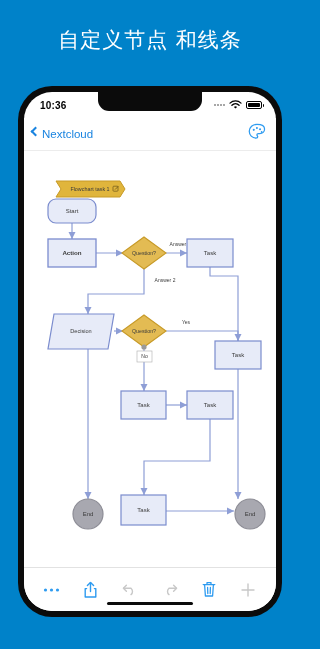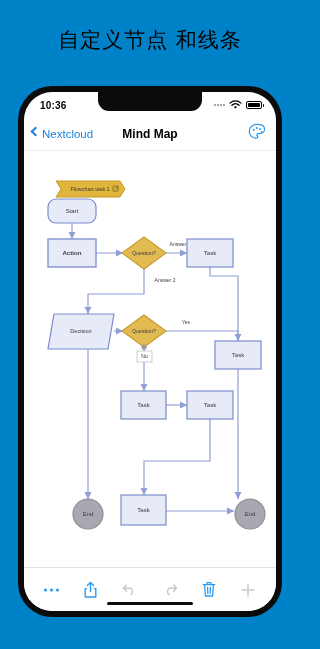--- a/index.html
+++ b/index.html
@@ -8,21 +8,21 @@
     overflow: hidden;
     font-family: "Liberation Sans", sans-serif;
   }
   body { background: #0082c9; position: relative; }
 
   
   .promo-headline {
     position: absolute;
     top: 26px; left: 0; right: 0;
     text-align: center;
-    color: #000000;
+    color: #ffffff;
     font-size: 21px;
     letter-spacing: 1px;
     font-family: "DejaVu Sans", sans-serif;
     font-weight: 400;
   }
 
   
   .phone-frame {
     position: absolute;
     left: 18px; top: 86px;
@@ -174,21 +174,20 @@
             <i></i>
           </span>
       </div>
     </div>
 
     <div class="nav-bar">
       <div class="nav-back">
         <span class="chev"></span>
         <span>Nextcloud</span>
       </div>
-      <div class="nav-title">Mind Map</div>
       <div class="nav-right">
         <svg width="18" height="18" viewBox="0 0 20 20">
           <path d="M10 1.4c-4.7 0-8.6 3.5-8.6 7.9 0 4.3 3.3 7.4 7.4 7.4 1.3 0 2-0.6 2-1.5 0-0.5-0.2-0.8-0.5-1.1-0.3-0.3-0.4-0.6-0.4-1 0-0.8 0.7-1.4 1.6-1.4h1.6c3 0 5.3-2.1 5.3-5 0-3.4-3.6-5.3-8.4-5.3z" fill="none" stroke="#2e9bf0" stroke-width="1.4"></path>
           <circle cx="6.4" cy="7.6" r="1.15" fill="#2e9bf0"></circle>
           <circle cx="9.9" cy="5.5" r="1.15" fill="#2e9bf0"></circle>
           <circle cx="13.4" cy="6.9" r="1.15" fill="#2e9bf0"></circle>
           <circle cx="15.2" cy="10" r="1.0" fill="#2e9bf0"></circle>
         </svg>
       </div>
     </div>

